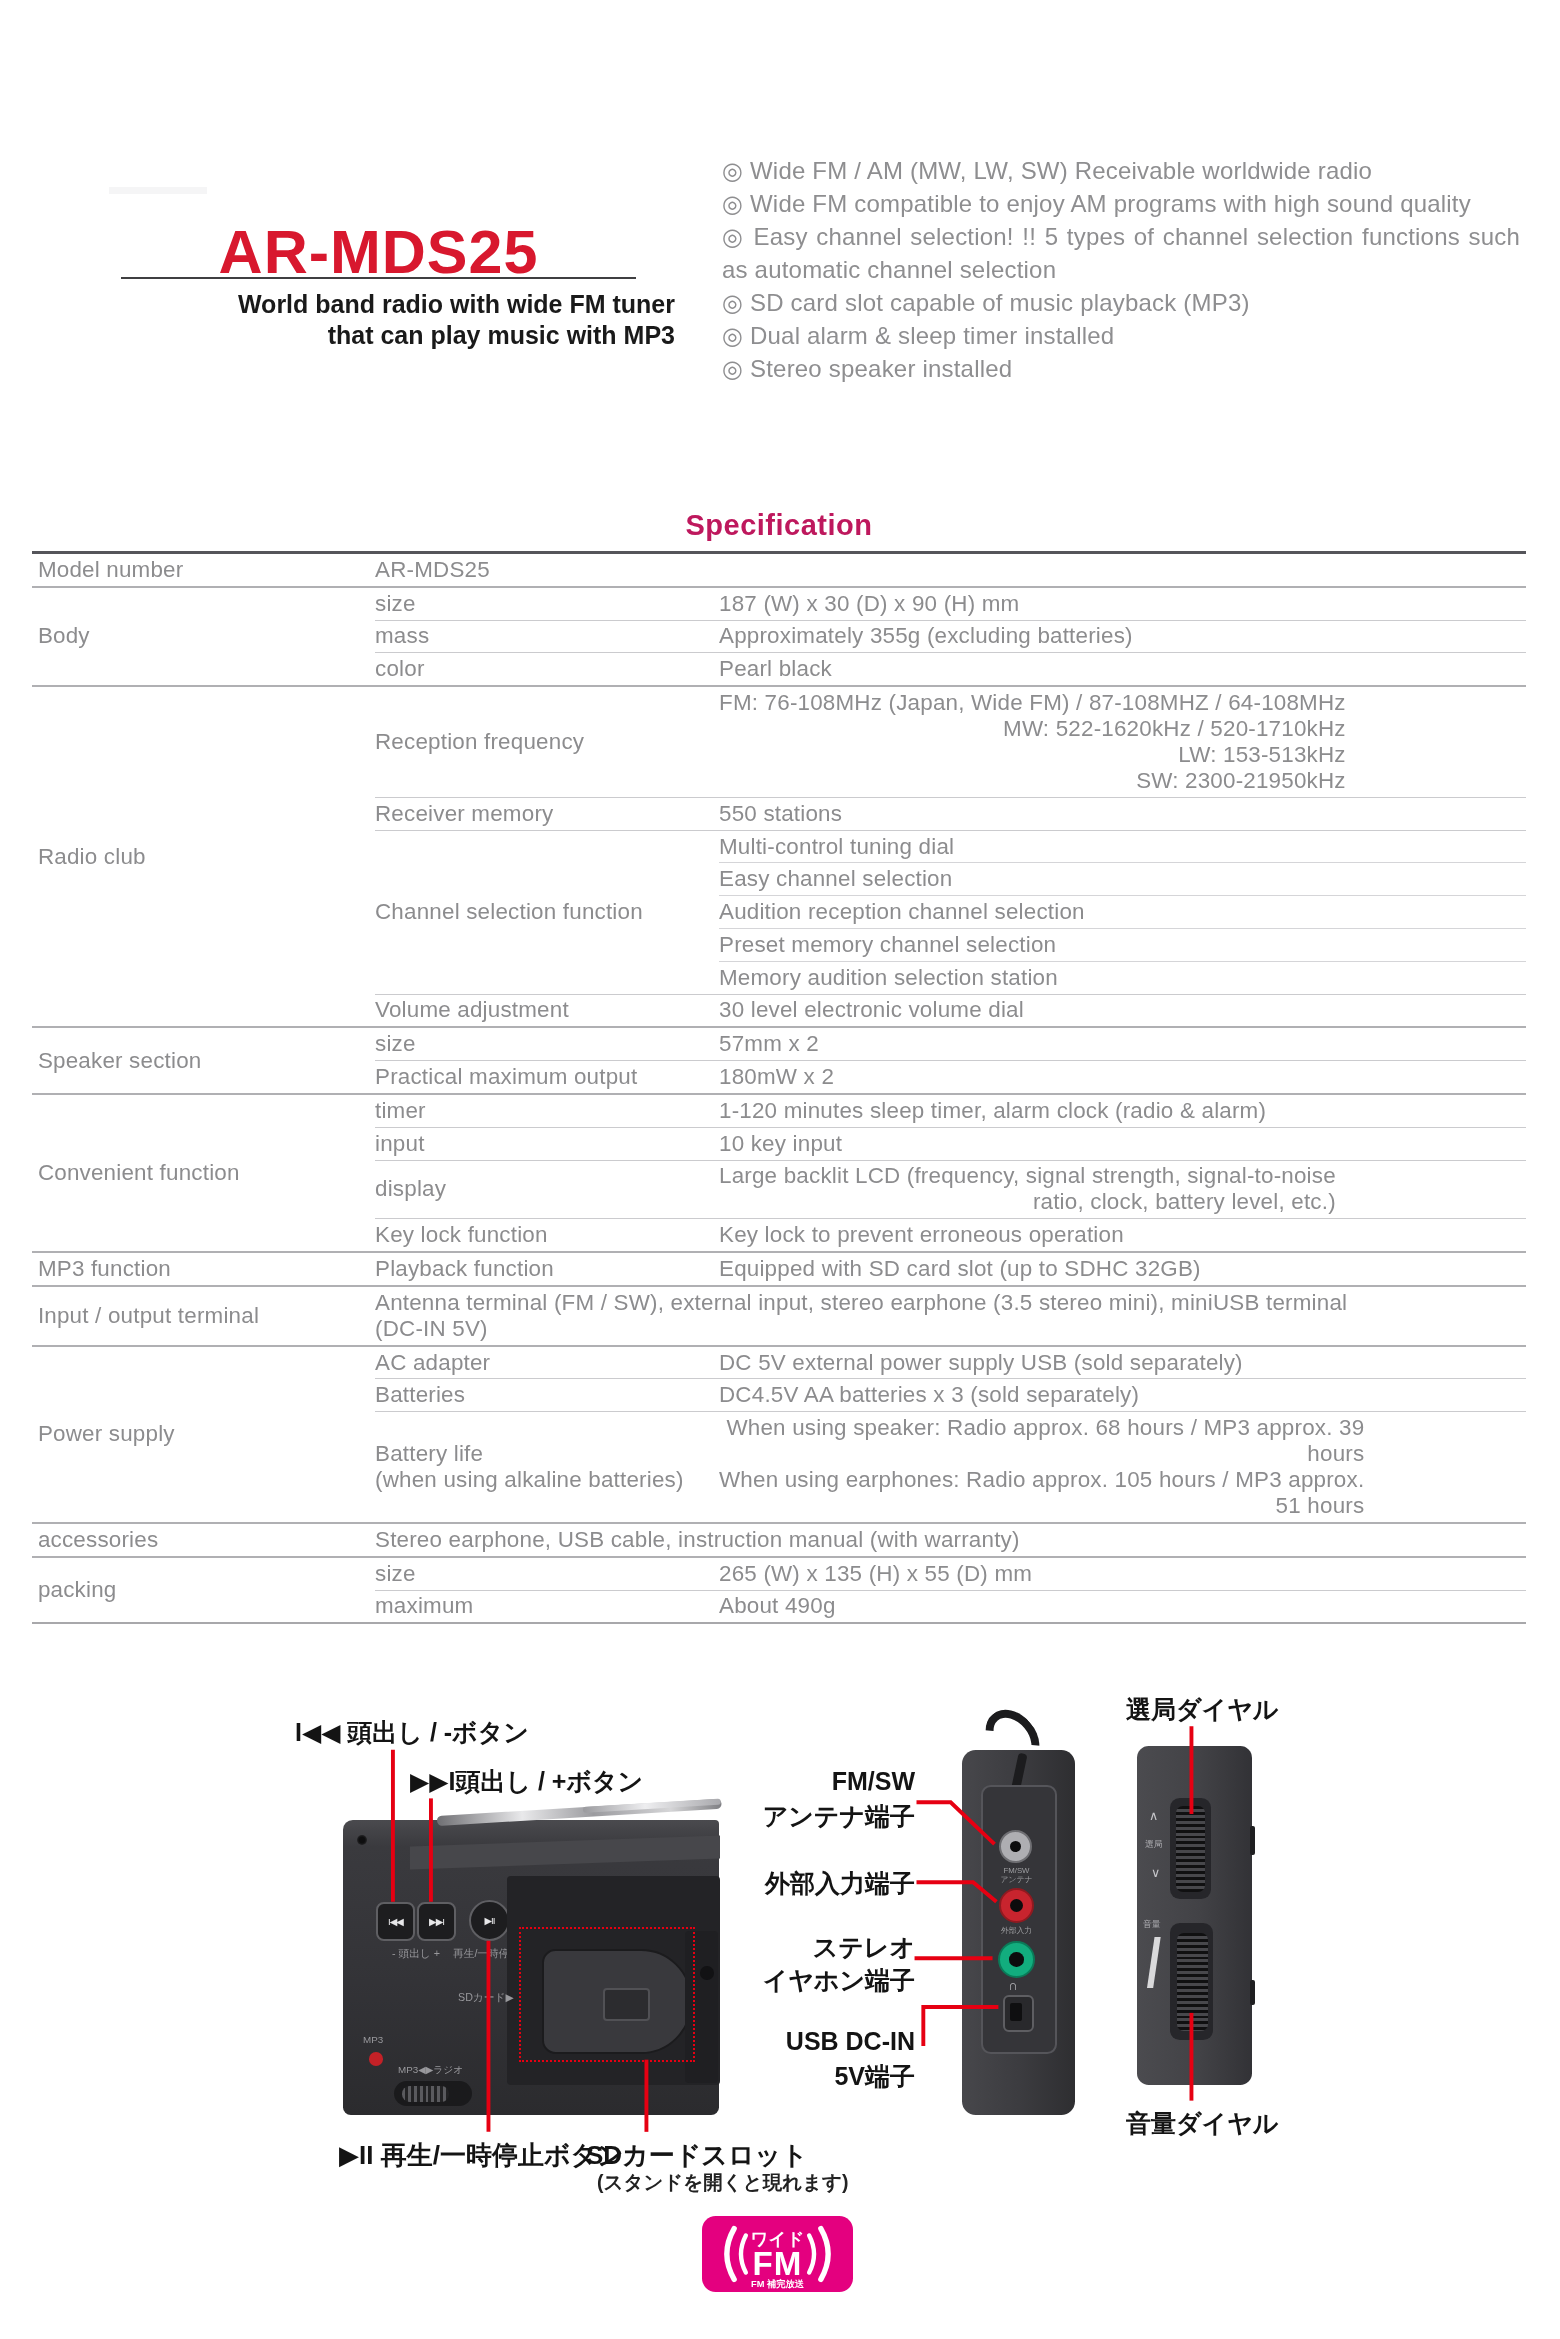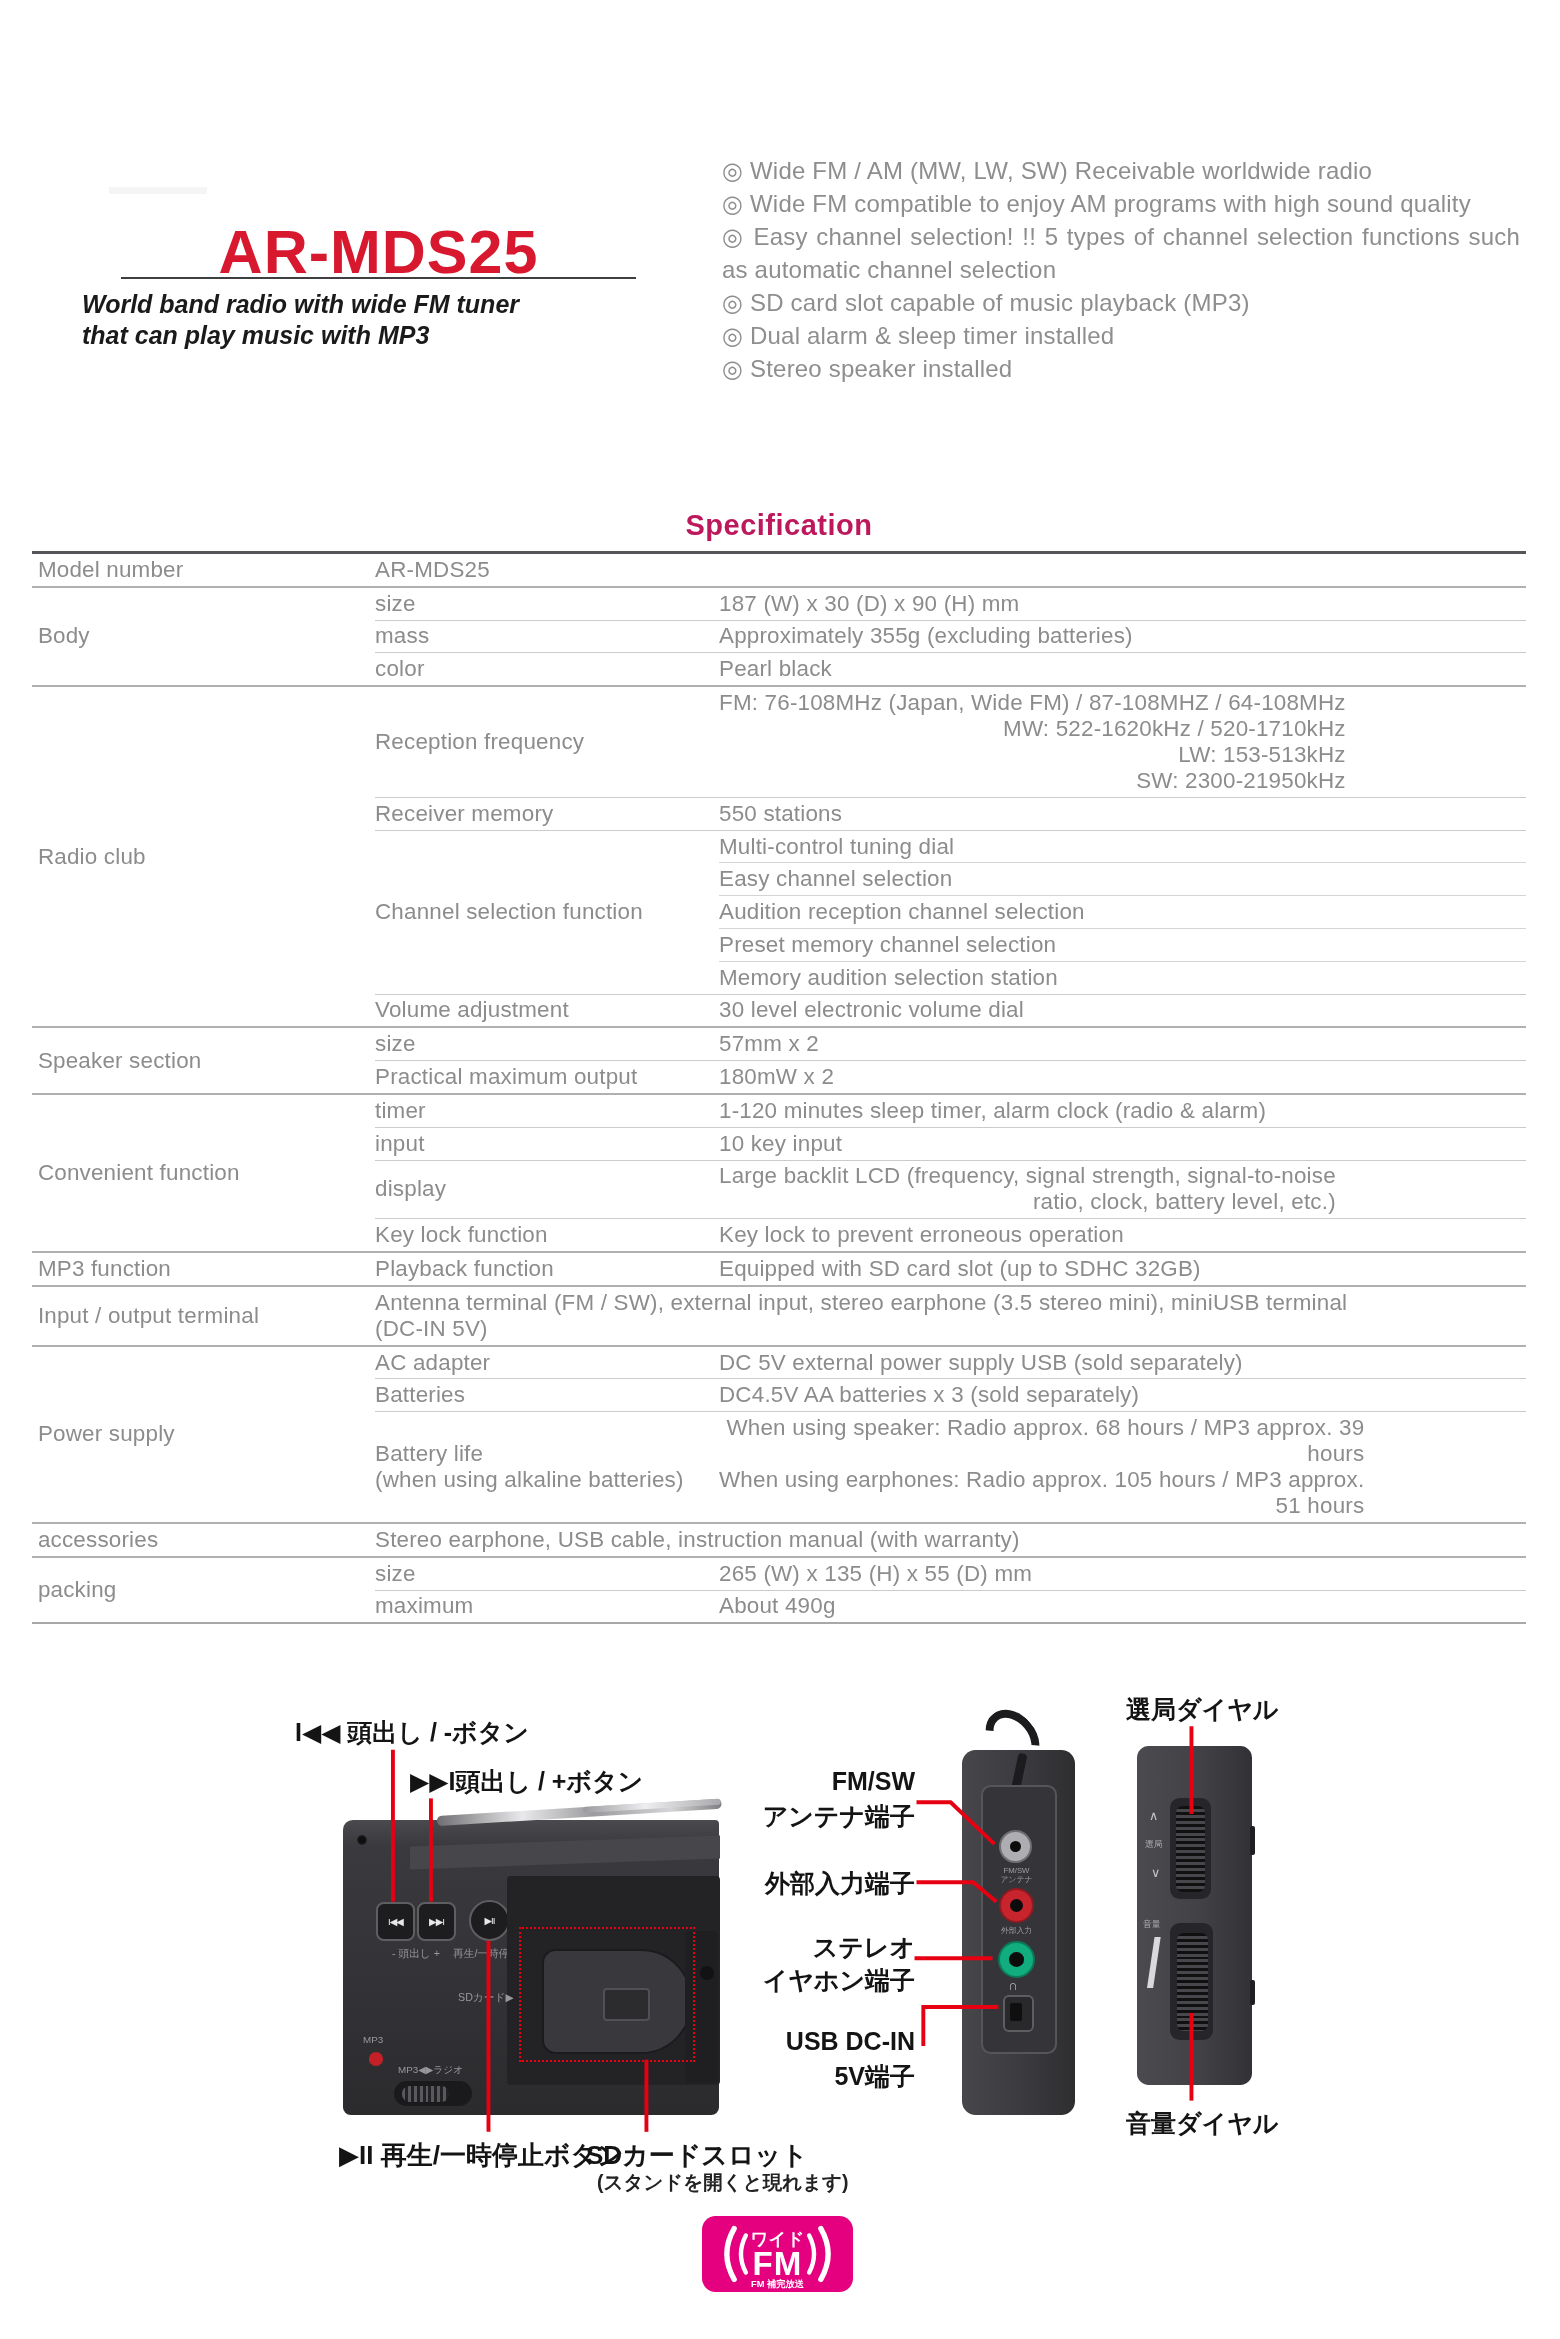--- a/index.html
+++ b/index.html
@@ -8,22 +8,22 @@
     font-family:"Liberation Sans","DejaVu Sans",sans-serif; overflow:hidden;
   }
   .abs { position:absolute; }
 
   
   .ghost-bar { left:109px; top:187px; width:98px; height:6.8px; background:#f5f5f6; }
   .title-block { left:121px; top:0; width:515px; text-align:center; }
   .model-title { position:absolute; left:0; top:217px; width:515px; text-align:center;
     font-size:61px; font-weight:bold; color:#d8182e; letter-spacing:1px; white-space:nowrap; }
   .title-rule { position:absolute; left:0; top:277px; width:515px; height:2px; background:#3f3f41; }
-  .subtitle { position:absolute; left:-39px; top:289px; width:593px; text-align:left;
-    font-size:25px; font-weight:bold; color:#1a1a1a; line-height:31px;font-style:italic; }
+  .subtitle { position:absolute; left:-39px; top:289px; width:593px; text-align:right;
+    font-size:25px; font-weight:bold; color:#1a1a1a; line-height:31px; }
 
   
   .features { left:722px; top:154px; width:798px; font-size:24px; line-height:33px;
     color:#8e8e90; letter-spacing:0.2px; }
   .features p { margin:0; text-align:justify; }
 
   
   .spec-heading { left:32px; top:509px; width:1494px; text-align:center;
     font-size:29px; font-weight:bold; color:#be185d; letter-spacing:0.5px; }
 

